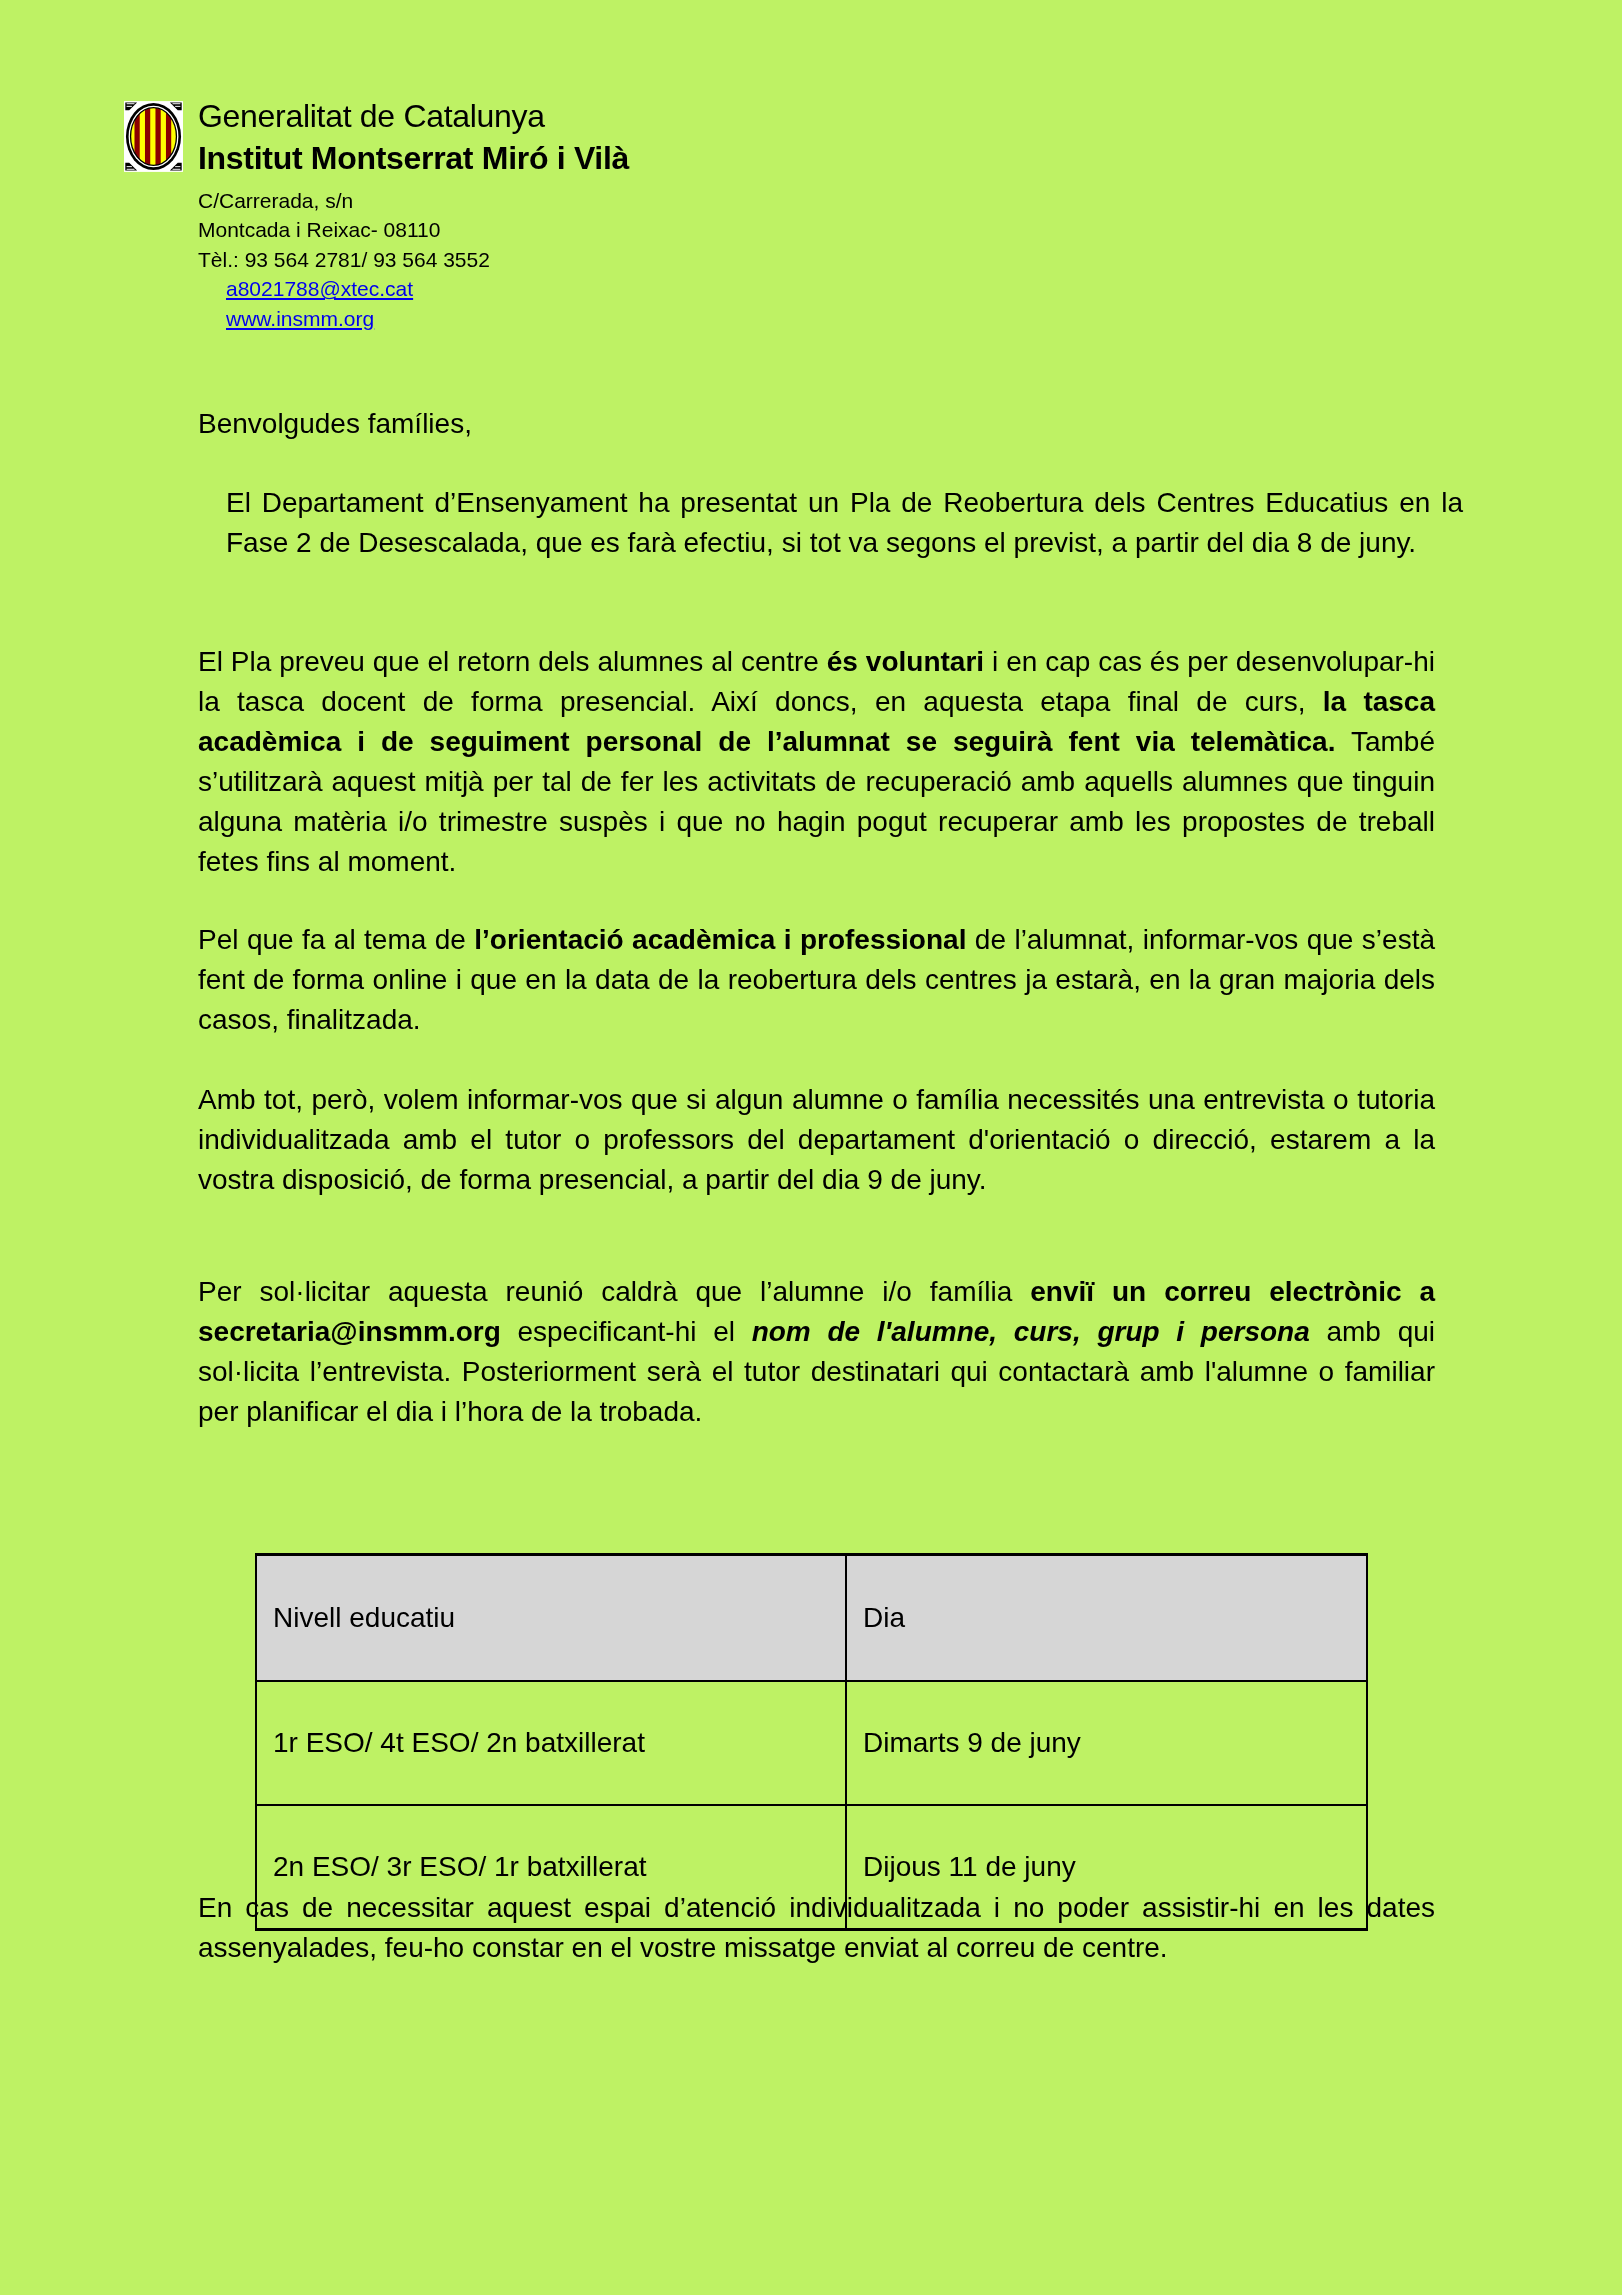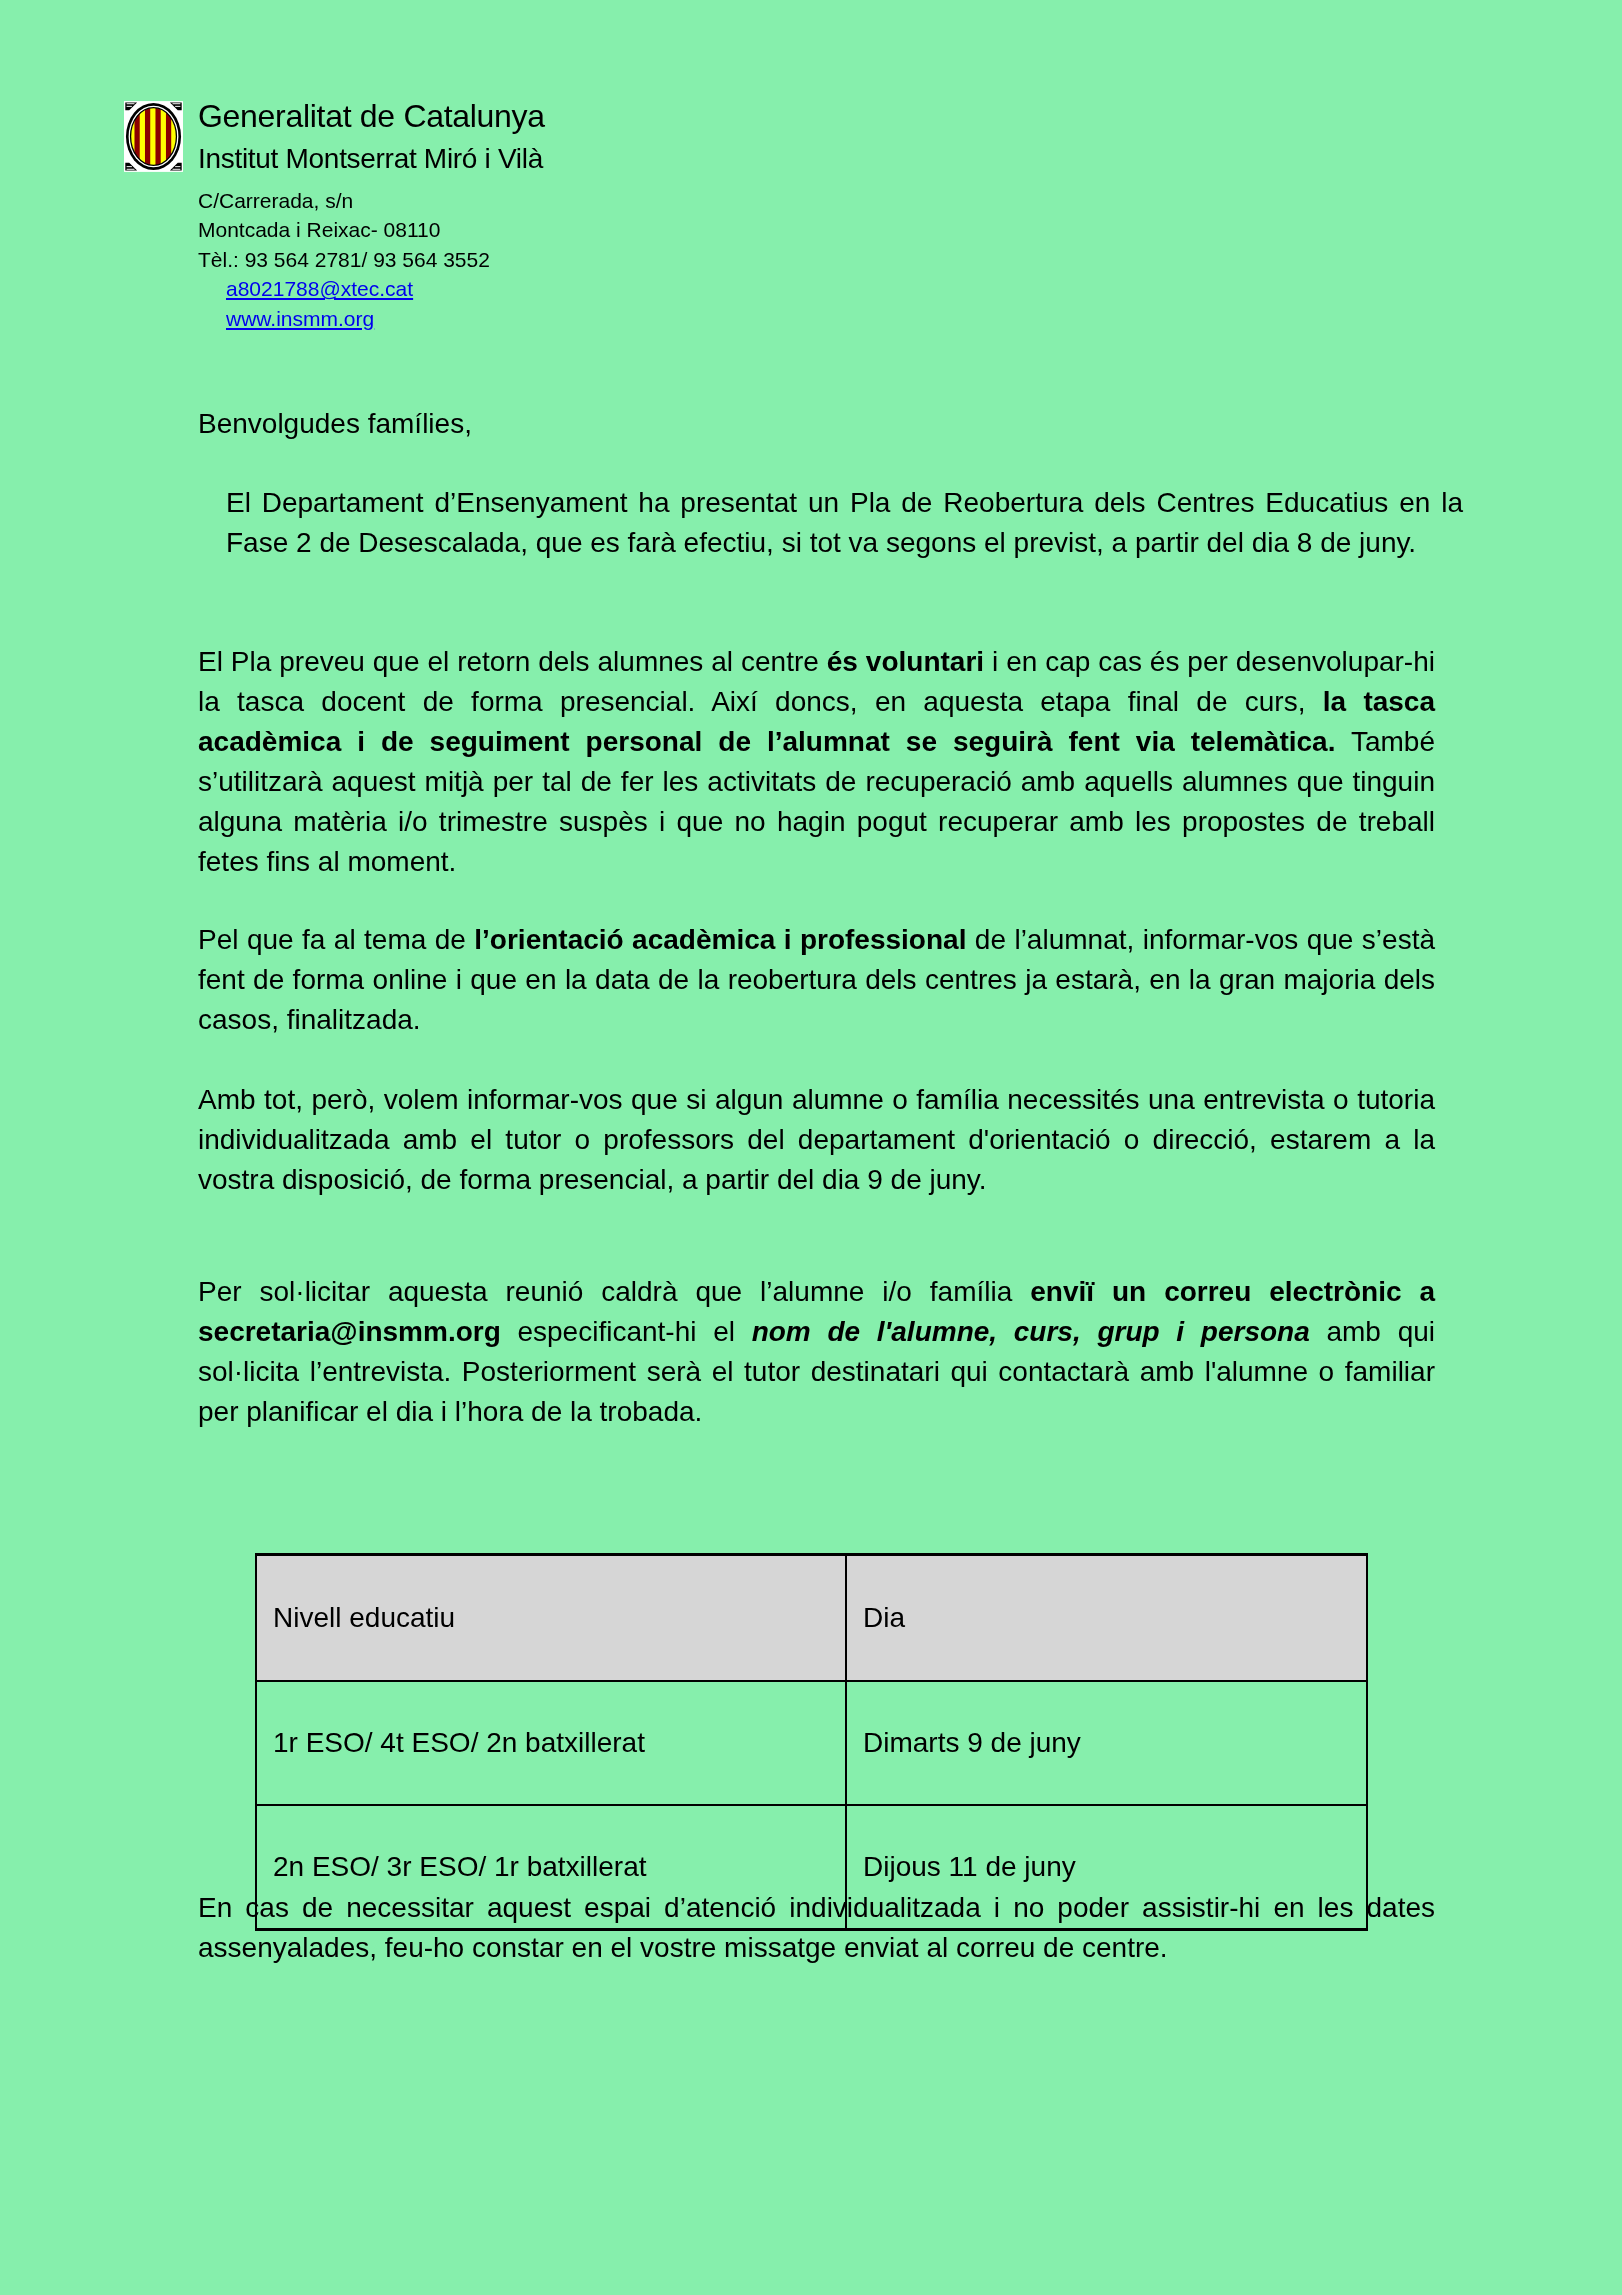--- a/index.html
+++ b/index.html
@@ -1,23 +1,23 @@
 <!DOCTYPE html>
 <html style="font-size:10.5px"><head>
 <meta charset="utf-8">
 <style>
   html, body { margin:0; padding:0; background:#ffffff; }
   body { width:1622px; height:2295px; position:relative; overflow:hidden;
          font-family:"Liberation Sans", sans-serif; color:#000; }
-  .page { position:absolute; left:0; top:0; width:1622px; height:2295px; background:#86efac; }
+  .page { position:absolute; left:0; top:0; width:1622px; height:2295px; background:#bef264; }
 
   
   .logo { position:absolute; left:124px; top:101px; width:59px; height:71px; }
   .hdr-line1 { position:absolute; left:198px; top:97px; font-size:32px; line-height:39px; letter-spacing:-0.3px; white-space:nowrap; }
-  .hdr-line2 { position:absolute; left:198px; top:139px; font-size:28px; line-height:39px; font-weight:normal; letter-spacing:-0.3px; white-space:nowrap; }
+  .hdr-line2 { position:absolute; left:198px; top:139px; font-size:32px; line-height:39px; font-weight:bold; letter-spacing:-0.3px; white-space:nowrap; }
   .addr { position:absolute; left:198px; top:186px; font-size:21px; line-height:29.4px; }
   .addr div { white-space:nowrap; }
   .addr a { color:#0000ee; text-decoration:underline;margin-left:28px; }
 
   
   .body { position:absolute; left:198px; width:1237px; font-size:28px; line-height:40px; text-align:justify; }
   .body p { margin:0; }
   .greet { top:404px; }
   .p1 { top:483px;margin-left:28px; }
   .p2 { top:642px; }

